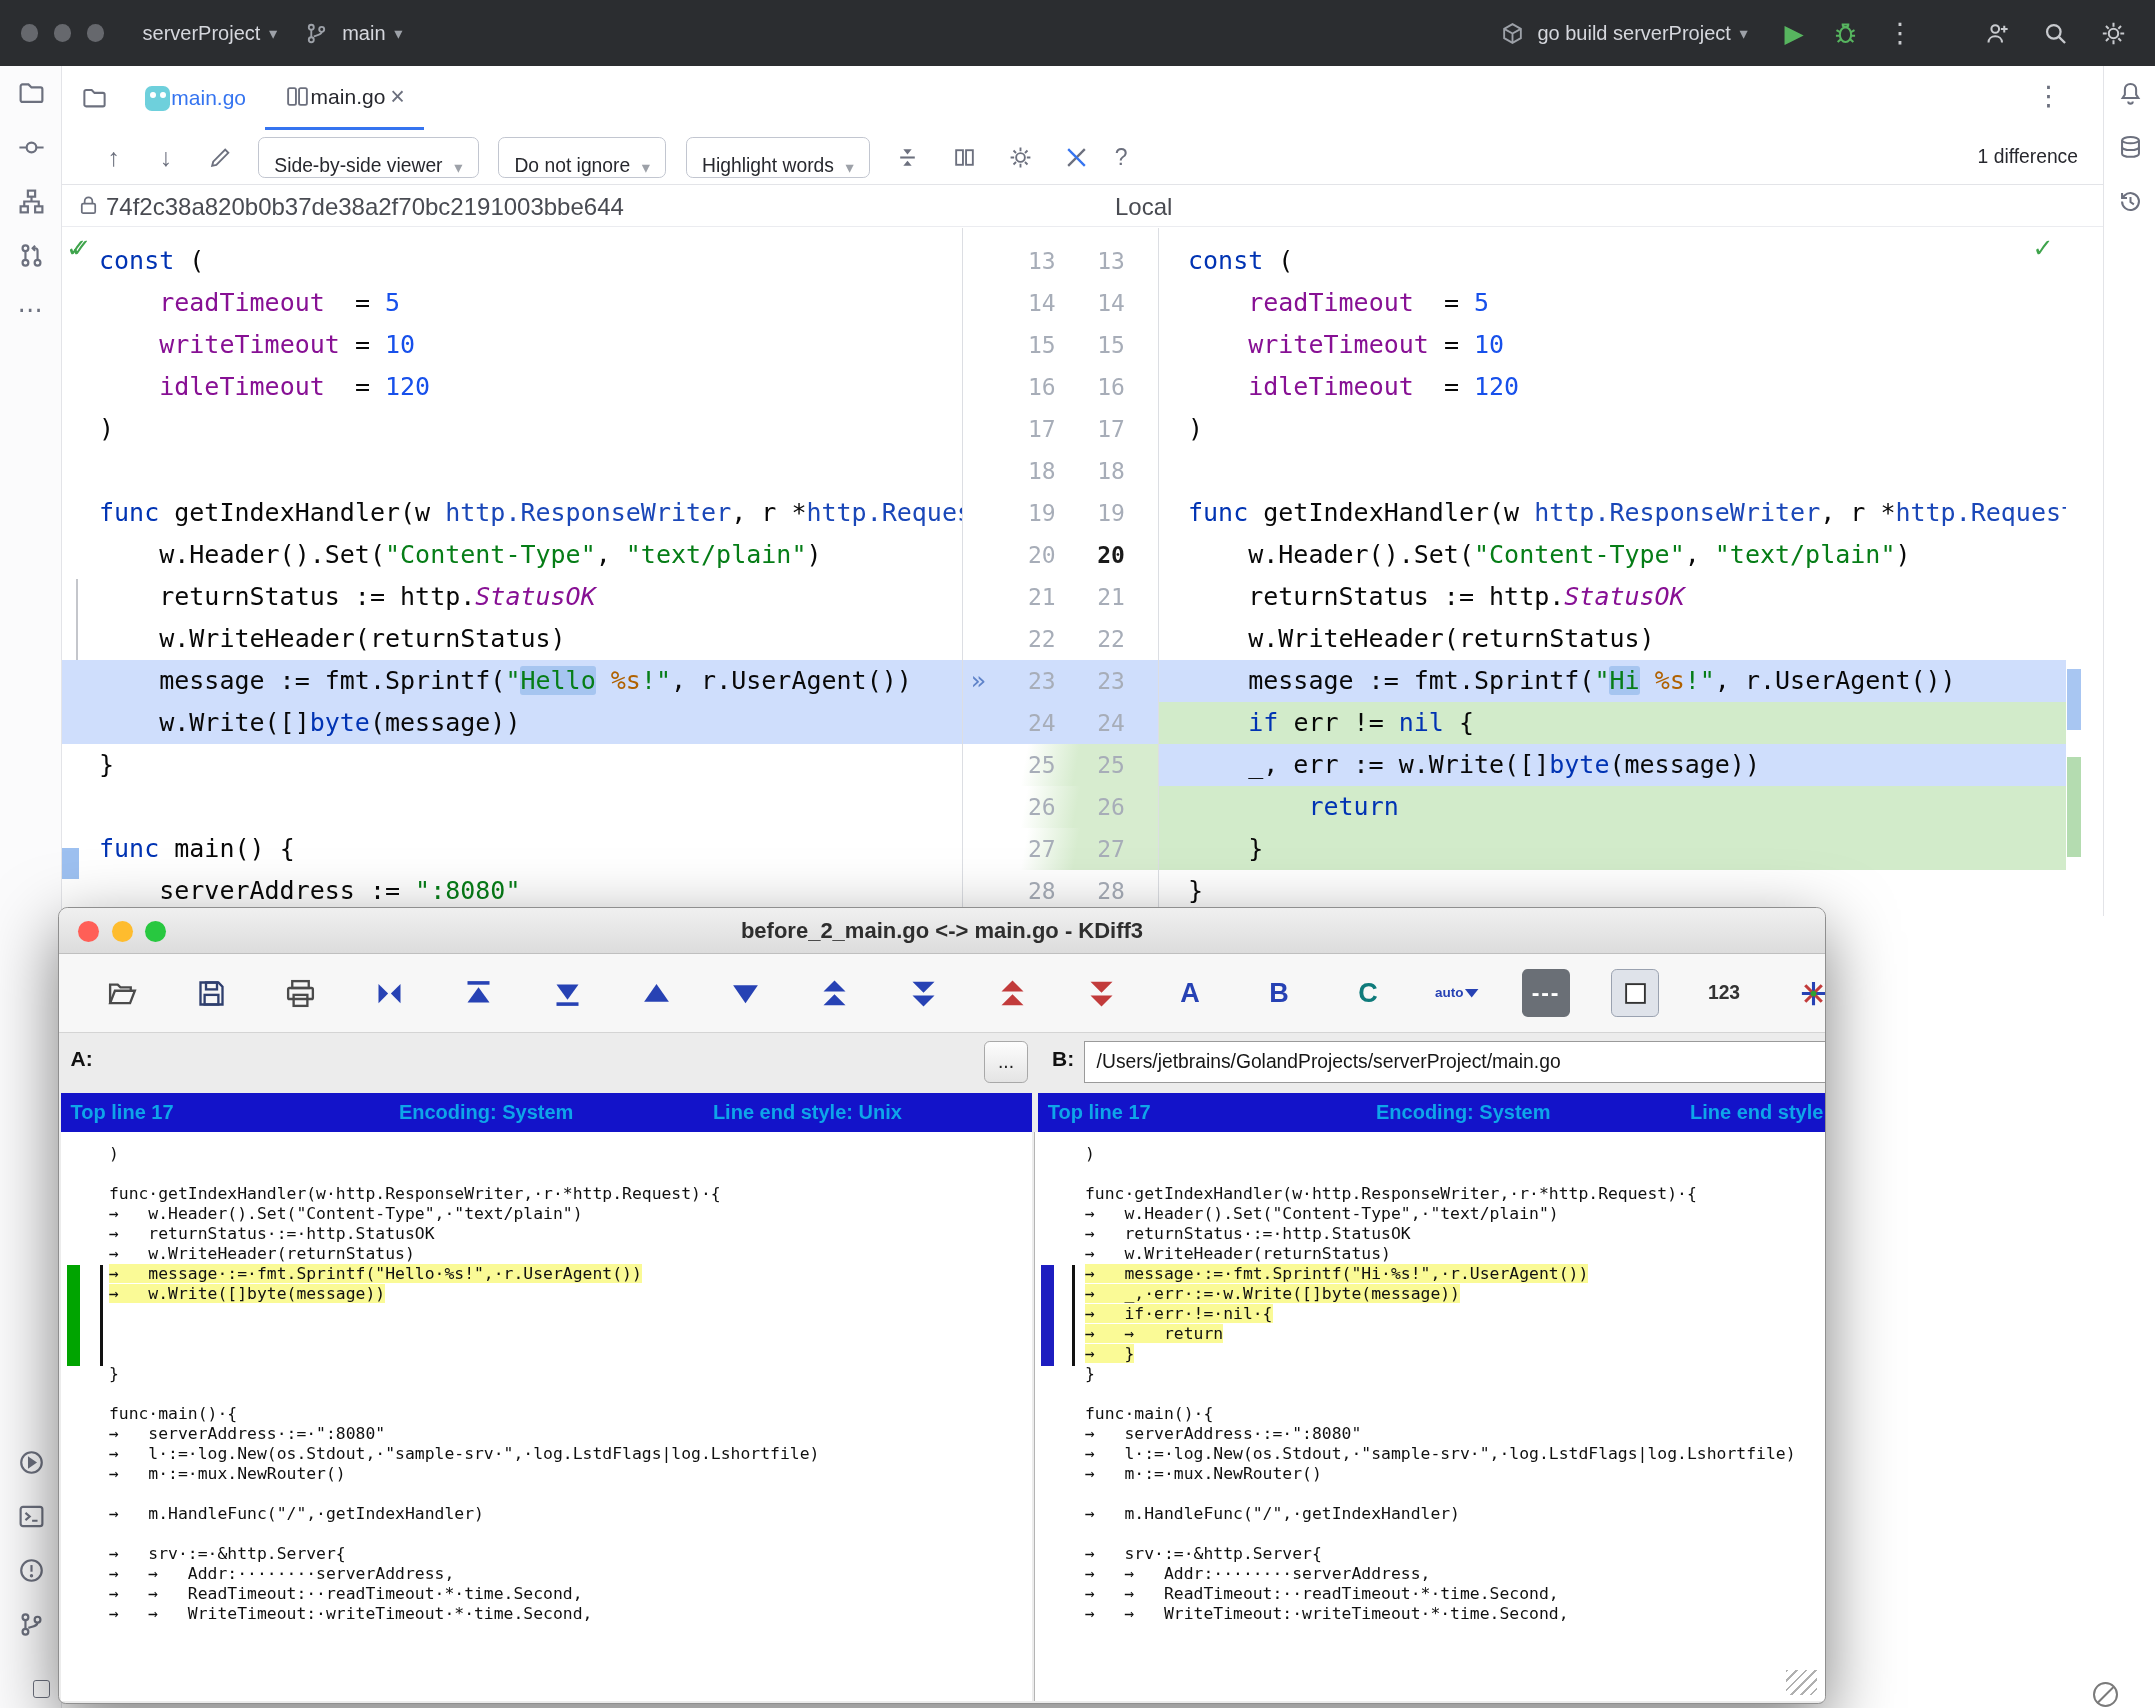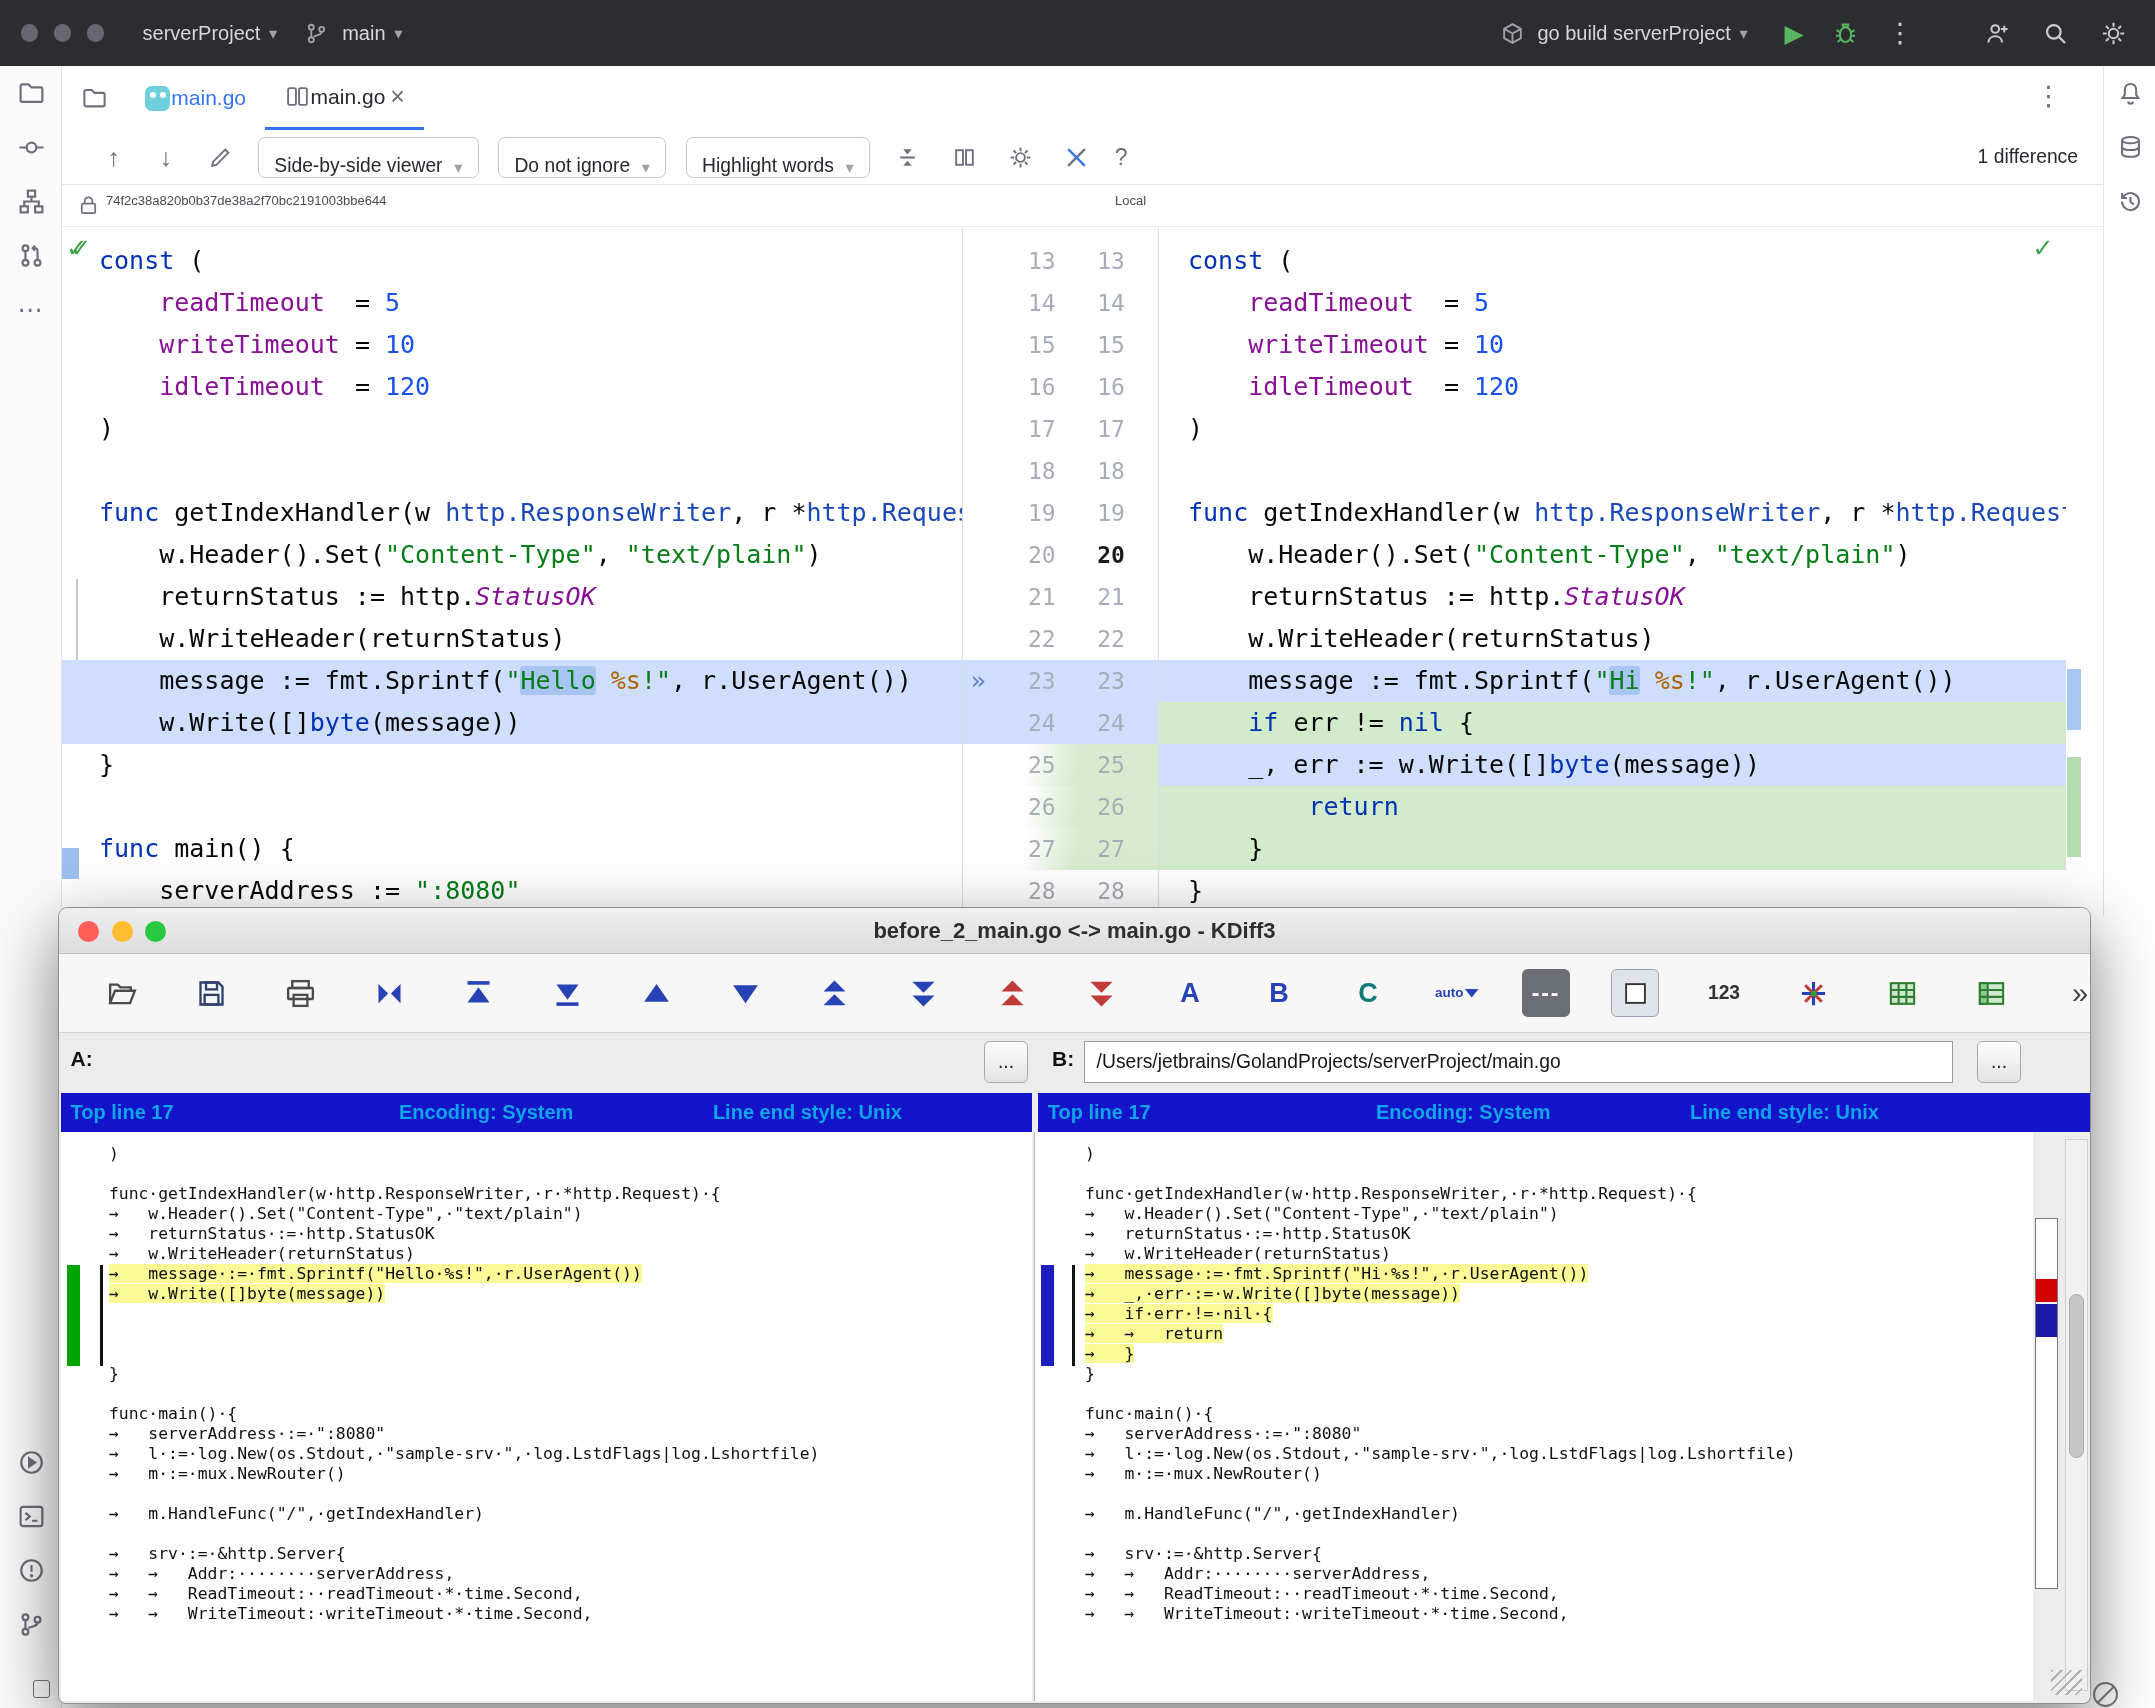--- a/index.html
+++ b/index.html
@@ -45,21 +45,21 @@
   .dtoolbar{position:absolute;left:62px;top:130px;width:2041px;height:55px;background:#fff;border-bottom:1px solid #e3e4e8;
     display:flex;align-items:center;gap:19.3px;padding:0 25px 0 35px;color:#494b52;font-size:19.3px}
   .arrowbtn{font-size:25px;color:#6c707e;width:33px;text-align:center}
   .dd{display:flex;align-items:flex-end;gap:11.6px;border:1.4px solid #c2c6d0;border-radius:6.8px;height:41px;padding:0 15.4px;color:#27282e}
   .ticon{width:37px;height:37px;display:flex;align-items:center;justify-content:center;color:#6c707e}
   .help{font-size:23px;color:#6c707e}
   .diffcount{margin-left:auto;color:#27282e}
 
   
   .dheader{position:absolute;left:62px;top:185px;width:2041px;height:42px;background:#fff;border-bottom:1px solid #ebecf0;
-    font-size:13px;color:#494b52}
+    font-size:24px;color:#494b52}
   .dheader .hash{position:absolute;left:44px;top:7.7px}
   .dheader .lock{position:absolute;left:15.4px;top:8.7px}
   .dheader .local{position:absolute;left:1053px;top:7.7px}
 
   
   .diffarea{position:absolute;left:62px;top:228px;width:2041px;height:691px;background:#fff;overflow:hidden}
   .code{font-family:"DejaVu Sans Mono","Liberation Mono",monospace;font-size:25px}
   .lpane{position:absolute;left:0;top:11.6px;width:900px;overflow:hidden}
   .rpane{position:absolute;left:1097px;top:11.6px;width:907px;overflow:hidden}
   .cl{height:42px;line-height:42px;white-space:pre;overflow:hidden}
@@ -82,21 +82,21 @@
   .rnum.cur{color:#1a1a1a;font-weight:bold}
   .chk{position:absolute;color:#3fa44c;font-size:29px;font-weight:bold;letter-spacing:-13.5px}
   .mapstrip{position:absolute;left:2005px;top:0;width:13.5px;height:691px}
   .mseg{position:absolute;left:0;width:13.5px}
   .mseg.blue{top:441px;height:61px;background:#a8c6f2}
   .mseg.green{top:529px;height:100px;background:#b4dcb0}
   .lscroll-line{position:absolute;left:13.5px;top:351px;width:2.9px;height:154px;background:#c4c6cb}
   .lscroll-mark{position:absolute;left:0;top:620px;width:17.4px;height:31px;background:#9dc0f0}
 
   
-  .kwin{position:absolute;left:58px;top:907px;width:2033px;height:797px;background:#ececec;
+  .kwin{position:absolute;left:58px;top:907px;width:1768px;height:797px;background:#ececec;
     border:1px solid #8f8f8f;border-radius:9.7px 9.7px 7.7px 7.7px;box-shadow:0 23px 68px rgba(0,0,0,.5);overflow:hidden}
   .ktitle{height:46px;background:linear-gradient(#f0f0f0,#dcdcdc);border-bottom:1px solid #bfbfbf;
     display:flex;align-items:center;justify-content:center;font-weight:bold;font-size:22px;color:#2e2e2e;position:relative}
   .klights{position:absolute;left:19.3px;top:12.6px;display:flex;gap:12.6px}
   .klight{width:21px;height:21px;border-radius:50%}
   .kred{background:#ff5f57}.kyellow{background:#febc2e}.kgreen{background:#28c840}
   .ktoolbar{height:79px;background:#f7f7f7;border-bottom:1px solid #d4d4d4;display:flex;align-items:center;gap:41px;padding-left:39px}
   .kic{width:48px;height:48px;display:flex;align-items:center;justify-content:center;flex:0 0 auto}
   .kic.pressed{background:#6a6f76;border-radius:5.8px;color:#fff}
   .kic.framed{background:#dfe3ea;border:1px solid #9aa2b0;border-radius:5.8px}

